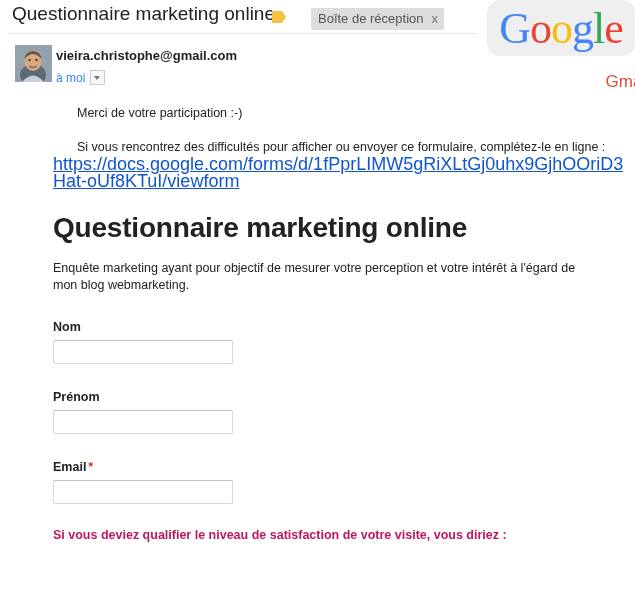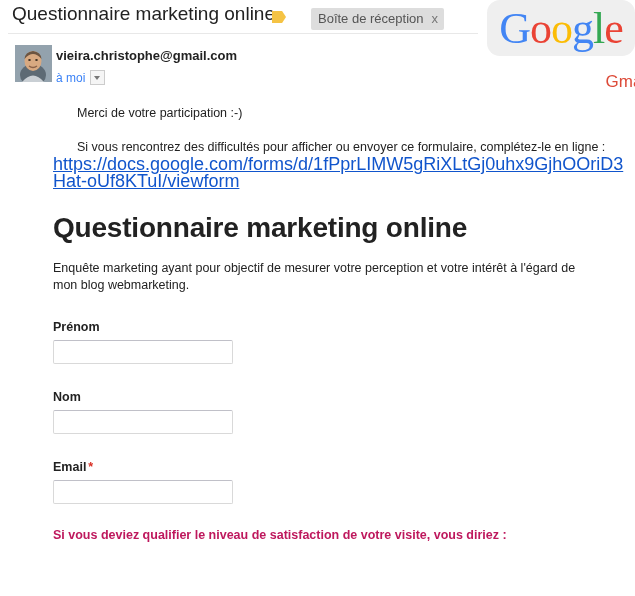--- a/index.html
+++ b/index.html
@@ -303,26 +303,26 @@
 
 <div id="body">
   <div class="body-line" id="thanks-line">Merci de votre participation :-)</div>
   <div class="body-line">Si vous rencontrez des difficultés pour afficher ou envoyer ce formulaire, complétez-le en ligne :</div>
   <a id="form-link" href="#">https://docs.google.com/forms/d/1fPprLIMW5gRiXLtGj0uhx9GjhOOriD3Hat-oUf8KTuI/viewform</a>
 
   <div id="form-title">Questionnaire marketing online</div>
   <div id="form-desc">Enquête marketing ayant pour objectif de mesurer votre perception et votre intérêt à l'égard de mon blog webmarketing.</div>
 
   <div class="field-block">
+    <div class="field-label">Nom</div>
+    <input class="text-input" type="text" value="" style="">
+  </div>
+
+  <div class="field-block">
     <div class="field-label">Prénom</div>
-    <input class="text-input" type="text" value="" style="">
-  </div>
-
-  <div class="field-block">
-    <div class="field-label">Nom</div>
     <input class="text-input" type="text" value="" style="">
   </div>
 
   <div class="field-block">
     <div class="field-label">
       <span>Email</span><span class="required-star">*</span>
     </div>
     <input class="text-input" type="text" value="" style="">
   </div>
 

